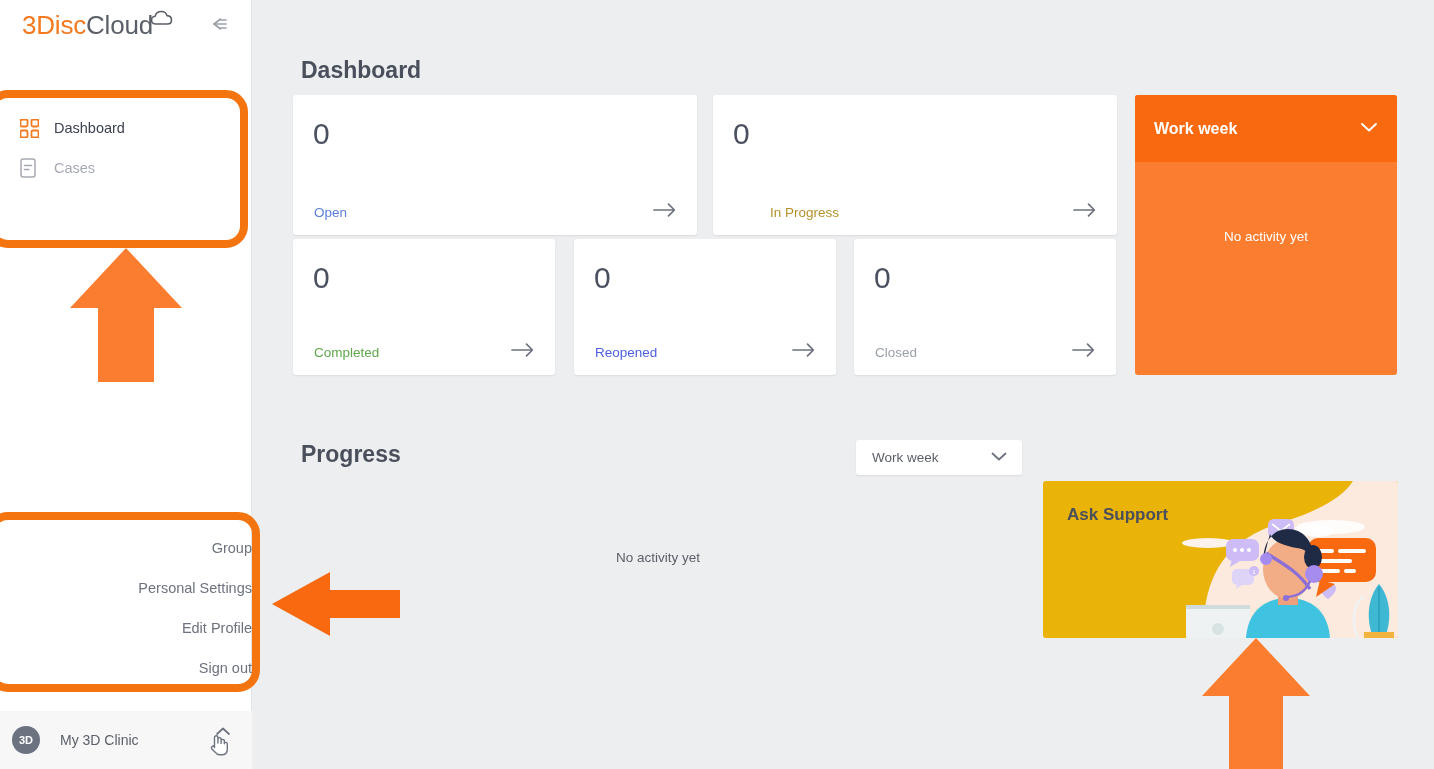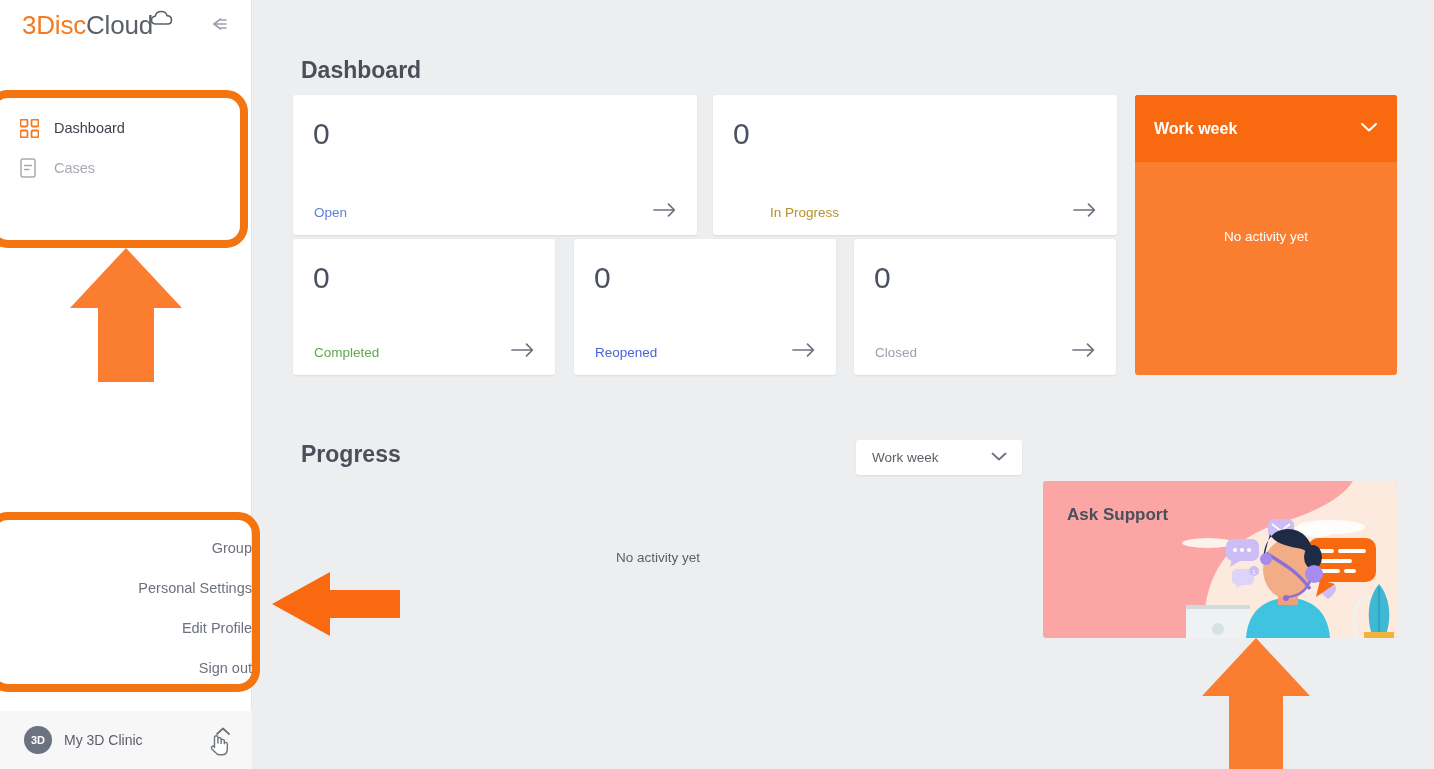--- a/index.html
+++ b/index.html
@@ -51,21 +51,21 @@
   }
   .um-item {
     font-size: 14.5px; color: #6c727e;
     height: 40px; line-height: 40px; cursor: pointer;
   }
 
   #account-bar {
     position: absolute; left: 0; bottom: 0;
     width: 252px; height: 58px;
     background: #f7f7f8;
-    display: flex; align-items: center; padding: 0 14px 0 24px;
+    display: flex; align-items: center; padding: 0 14px 0 12px; gap: 8px;
   }
   #avatar {
     width: 28px; height: 28px; border-radius: 50%;
     background: #6b7280; color: #fff;
     font-size: 11px; font-weight: bold;
     display: flex; align-items: center; justify-content: center;
     flex: 0 0 auto;
   }
   #account-name { font-size: 14px; color: #5a5f68; margin-left: 12px; flex: 1 1 auto; }
   #account-caret { position: relative; width: 30px; height: 30px; cursor: pointer; }
@@ -117,21 +117,21 @@
   #act-select-lbl { font-size: 13.5px; color: #5a5f68; }
   #act-empty {
     position: absolute; left: 0; top: 550px; width: 812px;
     text-align: center; font-size: 13.5px; color: #5a5f68;
   }
 
   
   #support-card {
     position: absolute; left: 791px; top: 481px;
     width: 355px; height: 157px;
-    background: #fca5a5; border-radius: 3px; overflow: hidden;
+    background: #eab308; border-radius: 3px; overflow: hidden;
   }
   #support-illus { position: absolute; right: 0; top: 0; width: 230px; height: 157px; }
   #support-title {
     position: absolute; left: 24px; top: 24px;
     font-size: 17px; font-weight: bold; color: #4a4f5c; z-index: 2;
   }
   #support-text {
     position: absolute; left: 24px; top: 73px; width: 215px;
     font-size: 13.5px; color: #5a5f68; line-height: 24px; z-index: 2;
   }

